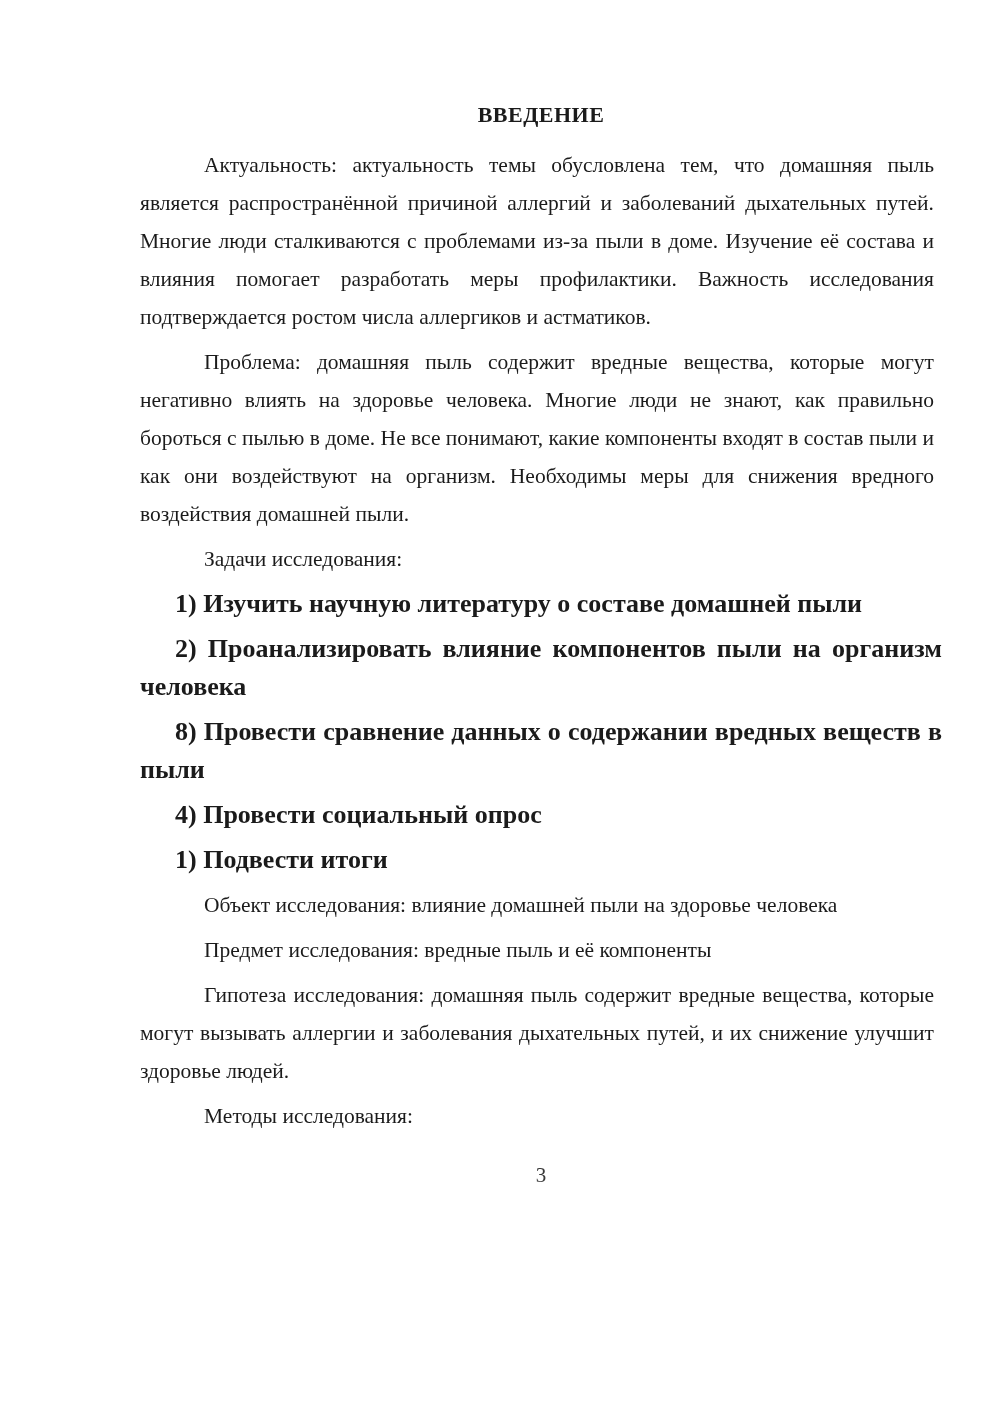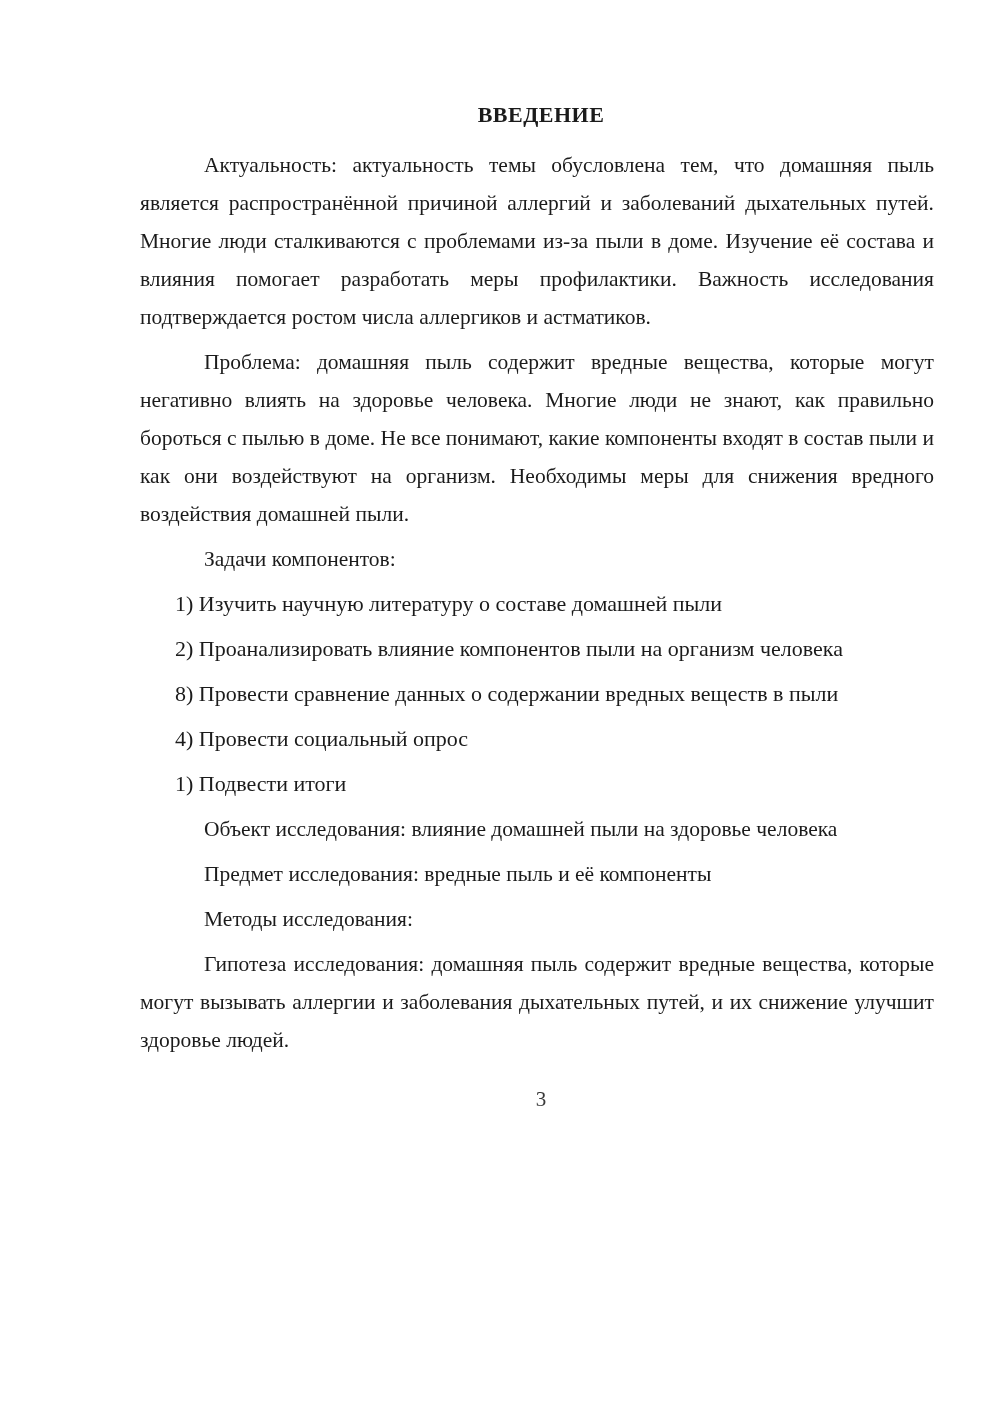--- a/index.html
+++ b/index.html
@@ -27,25 +27,26 @@
     letter-spacing: 0.5px;
   }
   .para {
     font-size: 21.5px;
     line-height: 38px;
     text-align: justify;
     text-indent: 64px;
     margin: 0 8px 7px 0;
   }
   .list-item {
-    font-size: 22px;
+    font-size: 26px;
     line-height: 38px;
     text-align: justify;
     text-indent: 35px;
     margin: 0 0 7px 0;
+    font-weight: bold;
   }
   .page-number {
     margin-top: 28px;
     font-size: 21px;
     line-height: 24px;
     text-align: center;
     color: #3a3a3a;
   }
 </style>
 </head>
@@ -53,36 +54,36 @@
 
 <div class="page">
 
   <h1 class="doc-title">ВВЕДЕНИЕ</h1>
 
   <p class="para">Актуальность: актуальность темы обусловлена тем, что домашняя пыль является распространённой причиной аллергий и заболеваний дыхательных путей. Многие люди сталкиваются с проблемами из-за пыли в доме. Изучение её состава и влияния помогает разработать меры профилактики. Важность исследования подтверждается ростом числа аллергиков и астматиков.</p>
 
   <p class="para">Проблема: домашняя пыль содержит вредные вещества, которые могут негативно влиять на здоровье человека. Многие люди не знают, как правильно бороться с пылью в доме. Не все понимают, какие компоненты входят в состав пыли и как они воздействуют на организм. Необходимы меры для снижения вредного воздействия домашней пыли.</p>
 
 
-  <p class="para">Задачи компонентов:</p>
+  <p class="para">Задачи исследования:</p>
 
   <p class="list-item">1) Изучить научную литературу о составе домашней пыли</p>
 
   <p class="list-item">2) Проанализировать влияние компонентов пыли на организм человека</p>
 
   <p class="list-item">8) Провести сравнение данных о содержании вредных веществ в пыли</p>
 
   <p class="list-item">4) Провести социальный опрос</p>
 
   <p class="list-item">1) Подвести итоги</p>
 
   <p class="para">Объект исследования: влияние домашней пыли на здоровье человека</p>
 
   <p class="para">Предмет исследования: вредные пыль и её компоненты</p>
 
+  <p class="para">Гипотеза исследования: домашняя пыль содержит вредные вещества, которые могут вызывать аллергии и заболевания дыхательных путей, и их снижение улучшит здоровье людей.</p>
+
   <p class="para">Методы исследования:</p>
-
-  <p class="para">Гипотеза исследования: домашняя пыль содержит вредные вещества, которые могут вызывать аллергии и заболевания дыхательных путей, и их снижение улучшит здоровье людей.</p>
 
 
   <div class="page-number">3</div>
 
 </div>
 
 </body></html>

